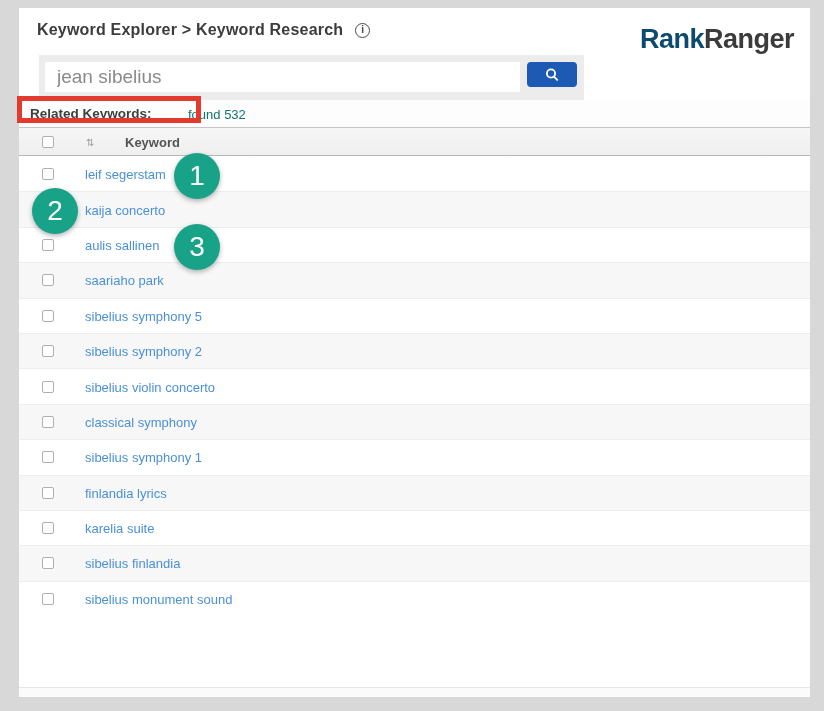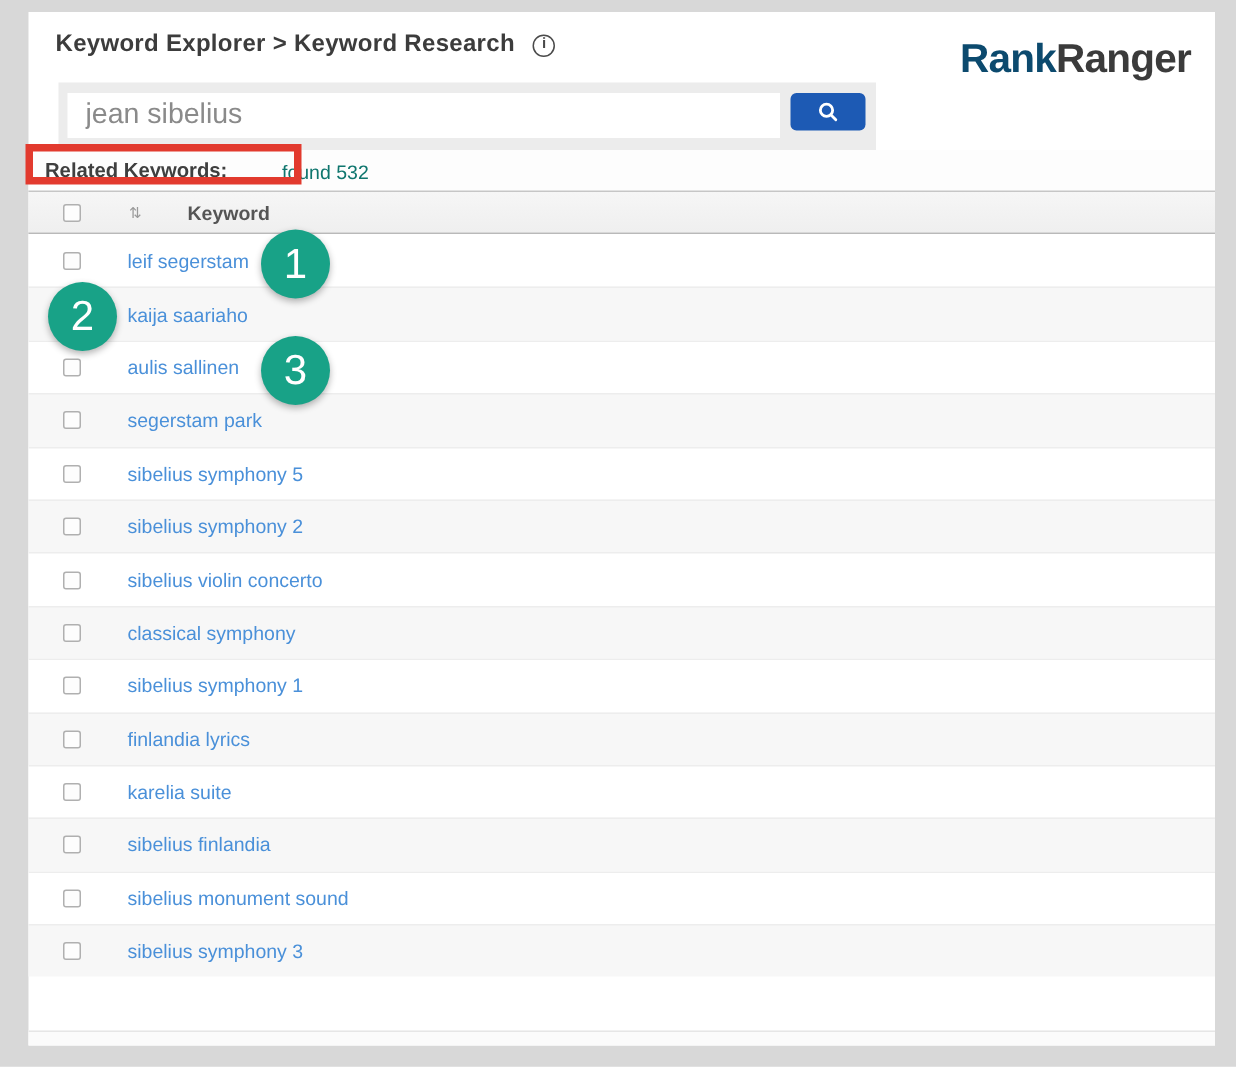--- a/index.html
+++ b/index.html
@@ -183,31 +183,31 @@
       <span class="col-label">Keyword</span>
     </div>
     <div class="tbody">
   <div class="row">
     <input type="checkbox" class="cb" style="">
     <a class="keyword-link">leif segerstam</a>
   </div>
 
   <div class="row">
     <input type="checkbox" class="cb" style="">
-    <a class="keyword-link">kaija saariaho</a>
+    <a class="keyword-link">kaija concerto</a>
   </div>
 
   <div class="row">
     <input type="checkbox" class="cb" style="">
     <a class="keyword-link">aulis sallinen</a>
   </div>
 
   <div class="row">
     <input type="checkbox" class="cb" style="">
-    <a class="keyword-link">segerstam park</a>
+    <a class="keyword-link">saariaho park</a>
   </div>
 
   <div class="row">
     <input type="checkbox" class="cb" style="">
     <a class="keyword-link">sibelius symphony 5</a>
   </div>
 
   <div class="row">
     <input type="checkbox" class="cb" style="">
     <a class="keyword-link">sibelius symphony 2</a>
@@ -242,24 +242,20 @@
   <div class="row">
     <input type="checkbox" class="cb" style="">
     <a class="keyword-link">sibelius finlandia</a>
   </div>
 
   <div class="row">
     <input type="checkbox" class="cb" style="">
     <a class="keyword-link">sibelius monument sound</a>
   </div>
 
-  <div class="row">
-    <input type="checkbox" class="cb" style="">
-    <a class="keyword-link">sibelius symphony 3</a>
-  </div>
 </div>
   </div>
 
   <div class="footer-strip"></div>
 </div>
 
 <div class="highlight-box"></div>
 <div id="badges-layer">
     <div class="badge badge-0">1</div>
     <div class="badge badge-1">2</div>

